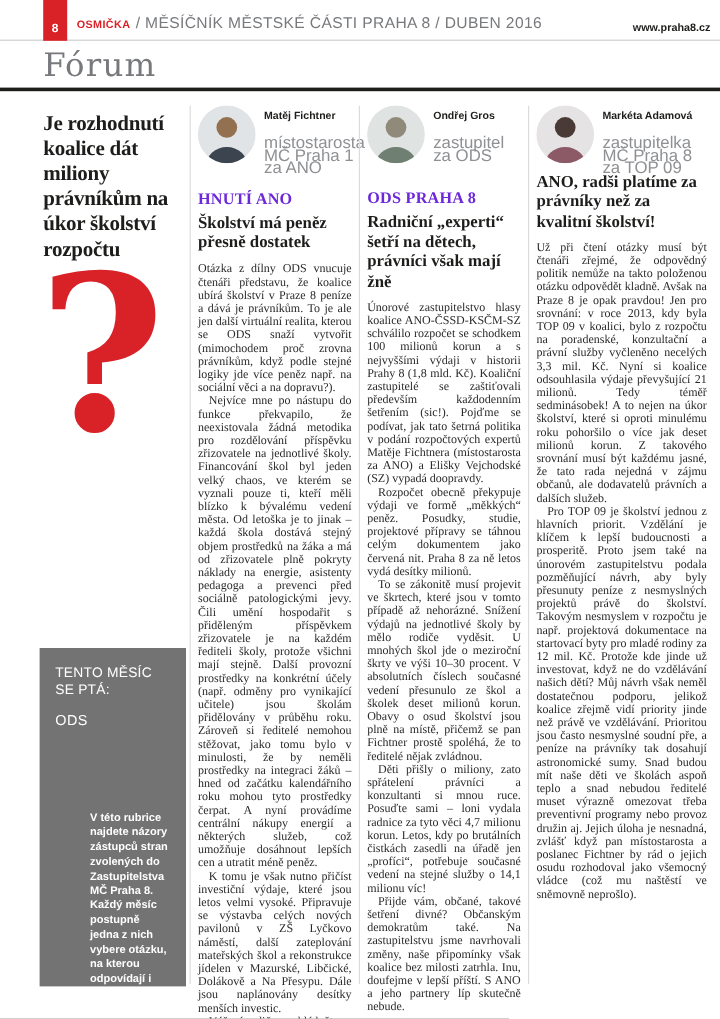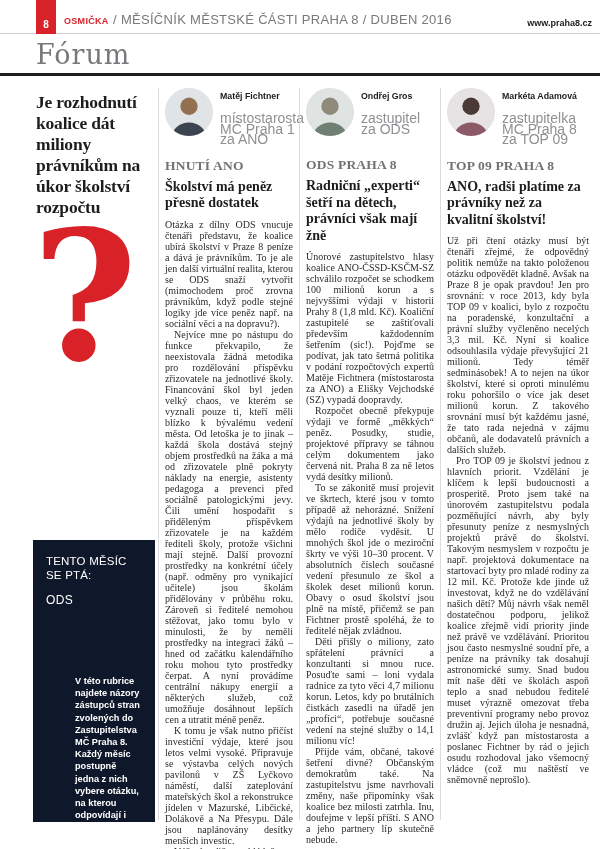--- a/index.html
+++ b/index.html
@@ -27,37 +27,37 @@
   .black-rule { height:3px; background:#1d1d1b; }
   
   .main { display:flex; padding:12px 0 0 36px; align-items:stretch; }
   .vdiv { width:1px; background:#dcdcdc; margin:0 6px; height:732px; flex:none; }
   .q-col { width:116px; flex:none; }
   .q-headline { font-weight:bold; font-size:17.5px; line-height:21px; padding-top:4px; letter-spacing:-0.2px; }
   .q-mark { font-weight:bold; font-size:180px; line-height:.8; color:#d92128; margin:6px 0 0 -4px;
     font-family:"DejaVu Serif","Liberation Serif",serif; }
   .ask-box {
     position:absolute; left:33px; top:540px; width:122px; height:282px;
-    background:#0f172a; color:#fff; padding:14px 13px;
+    background:#737373; color:#fff; padding:14px 13px;
     font-family:"Liberation Sans","DejaVu Sans",sans-serif;
   }
   .ask-title { font-size:11.5px; line-height:14px; white-space:pre-line; letter-spacing:.2px; }
   .ask-party { margin-top:11px; font-size:12px; letter-spacing:.4px; }
   .ask-body { margin-top:68px; font-size:9.2px; line-height:12.2px; font-weight:bold;margin-left:29px; }
   
   .col { flex:none; }
   .col-1,.col-2 { width:128px; }
   .col-3 { width:142px; }
   .author { display:flex; gap:7px; min-height:56px; }
   .photo { width:48px; height:48px; border-radius:50%; overflow:hidden; flex:none;
     box-shadow:0 0 0 1px #e4e4e4 inset; }
   .author-meta { font-family:"Liberation Sans","DejaVu Sans",sans-serif; padding-top:3px; }
   .author-name { font-weight:bold; font-size:8.8px; color:#1d1d1b; margin-bottom:12px; }
   .author-role { font-size:14px; line-height:10.5px; color:#8e9093; }
-  .party-heading { font-size:13.5px; font-weight:bold; color:#737373; margin:13px 0 5px; letter-spacing:.2px; }
+  .party-heading { font-size:13.5px; font-weight:bold; color:#6d28d9; margin:13px 0 5px; letter-spacing:.2px; }
   .col-title { font-size:14px; line-height:16.5px; font-weight:bold; color:#1d1d1b; margin:0 0 7px; }
   .col-body p { font-size:10px; line-height:11px; text-align:justify; color:#2a2a2a; }
   .col-body p + p { text-indent:9px; }
 </style>
 </head>
 <body>
 
 <div class="page">
 
   <div class="header-strip">
@@ -149,21 +149,20 @@
             <path d="M7 52 a18 16 0 0 1 36 0 z" fill="#8c5a66"></path>
           </svg>
         </div>
         <div class="author-meta">
           <div class="author-name">Markéta Adamová</div>
           <div class="author-role">zastupitelka</div>
           <div class="author-role">MČ Praha 8</div>
           <div class="author-role">za TOP 09</div>
         </div>
       </div>
-      <h2 class="party-heading">TOP 09 PRAHA 8</h2>
       <h3 class="col-title">ANO, radši platíme za právníky než za kvalitní školství!</h3>
       <div class="col-body">
         <p>Už při čtení otázky musí být čtenáři zřejmé, že odpovědný politik nemůže na takto položenou otázku odpovědět kladně. Avšak na Praze 8 je opak pravdou! Jen pro srovnání: v roce 2013, kdy byla TOP 09 v koalici, bylo z rozpočtu na poradenské, konzultační a právní služby vyčleněno necelých 3,3 mil. Kč. Nyní si koalice odsouhlasila výdaje převyšující 21 milionů. Tedy téměř sedminásobek! A to nejen na úkor školství, které si oproti minulému roku pohoršilo o více jak deset milionů korun. Z takového srovnání musí být každému jasné, že tato rada nejedná v zájmu občanů, ale dodavatelů právních a dalších služeb.</p>
         <p>Pro TOP 09 je školství jednou z hlavních priorit. Vzdělání je klíčem k lepší budoucnosti a prosperitě. Proto jsem také na únorovém zastupitelstvu podala pozměňující návrh, aby byly přesunuty peníze z nesmyslných projektů právě do školství. Takovým nesmyslem v rozpočtu je např. projektová dokumentace na startovací byty pro mladé rodiny za 12 mil. Kč. Protože kde jinde už investovat, když ne do vzdělávání našich dětí? Můj návrh však neměl dostatečnou podporu, jelikož koalice zřejmě vidí priority jinde než právě ve vzdělávání. Prioritou jsou často nesmyslné soudní pře, a peníze na právníky tak dosahují astronomické sumy. Snad budou mít naše děti ve školách aspoň teplo a snad nebudou ředitelé muset výrazně omezovat třeba preventivní programy nebo provoz družin aj. Jejich úloha je nesnadná, zvlášť když pan místostarosta a poslanec Fichtner by rád o jejich osudu rozhodoval jako všemocný vládce (což mu naštěstí ve sněmovně neprošlo).</p>
       </div>
     </article>
 
   </div>
 
   <aside class="ask-box">

